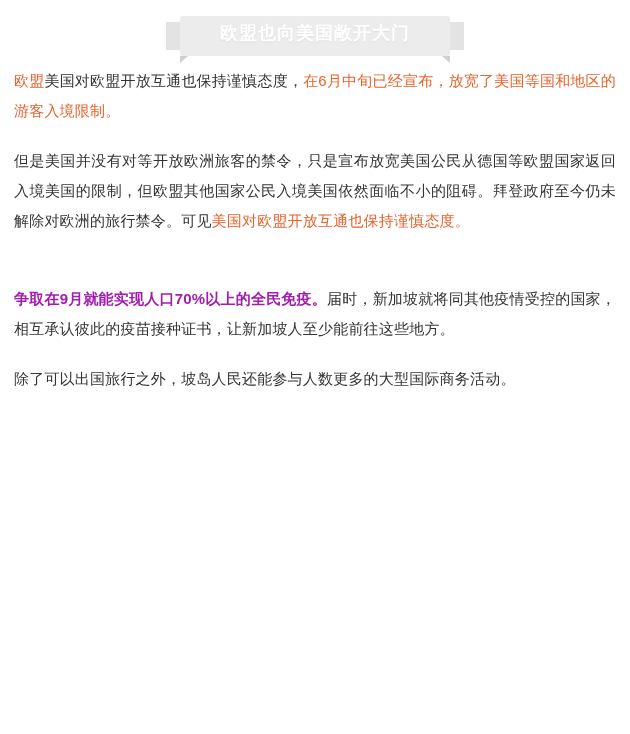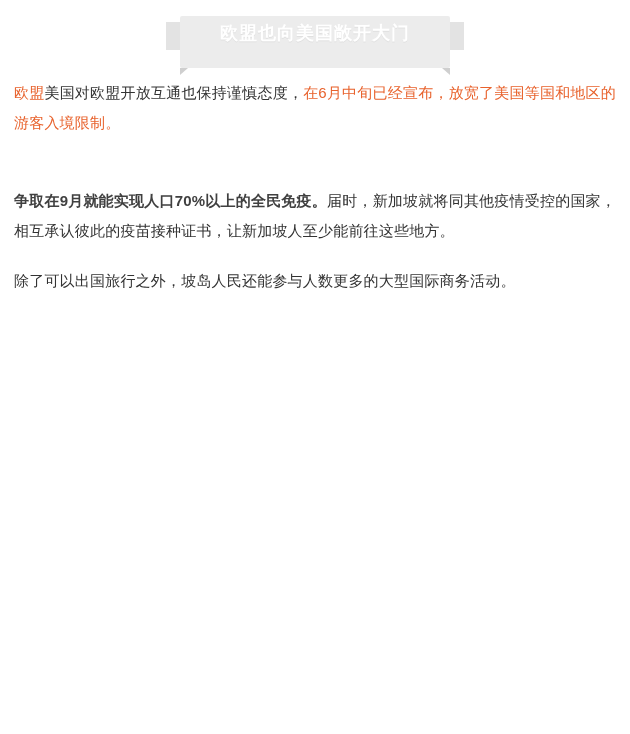--- a/index.html
+++ b/index.html
@@ -25,21 +25,21 @@
   .heading-wrap {
     display: flex;
     justify-content: center;
     align-items: center;
     margin: 16px 0 10px 0;
   }
   .heading-banner {
     position: relative;
     display: inline-block;
     background: #ececec;
-    padding: 7px 40px 23px 40px;
+    padding: 7px 40px 11px 40px;
     border-radius: 2px;
   }
   .heading-banner .htext {
     font-size: 18px;
     font-weight: bold;
     color: #ffffff;
     letter-spacing: 1px;
     line-height: 1.2;
     white-space: nowrap;
     text-shadow: 0 1px 0 #e0e0e0;
@@ -80,21 +80,21 @@
     margin: 0 0 20px 0;
     color: #333333;
     text-align: justify;
     letter-spacing: 0.2px;
   }
   .accent {
     color: #e8622c;
     font-weight: normal;
   }
   .accent-strong {
-    color: #404040;
+    color: #a21caf;
     font-weight: bold;
   }
   .spacer-lg { height: 22px; }
   .spacer-sm { height: 6px; }
 </style>
 </head>
 <body>
 
 <div class="page">
 
@@ -103,20 +103,23 @@
       <span class="tail-left"></span>
       <span class="tail-right"></span>
       <span class="htext">欧盟也向美国敞开大门</span>
     </div>
   </div>
 
   <p class="para">
     <span class="accent">欧盟</span><span>美国对欧盟开放互通也保持谨慎态度，</span><span class="accent">在6月中旬已经宣布，放宽了美国等国和地区的游客入境限制。</span>
   </p>
 
+  <p class="para">
+    <span>但是美国并没有对等开放欧洲旅客的禁令，只是宣布放宽美国公民从德国等欧盟国家返回入境美国的限制，但欧盟其他国家公民入境美国依然面临不小的阻碍。拜登政府至今仍未解除对欧洲的旅行禁令。可见</span><span class="accent">美国对欧盟开放互通也保持谨慎态度。</span>
+  </p>
 
   <div class="spacer-lg"></div>
 
 
   <div class="spacer-sm"></div>
 
 
 
 
   <p class="para">

